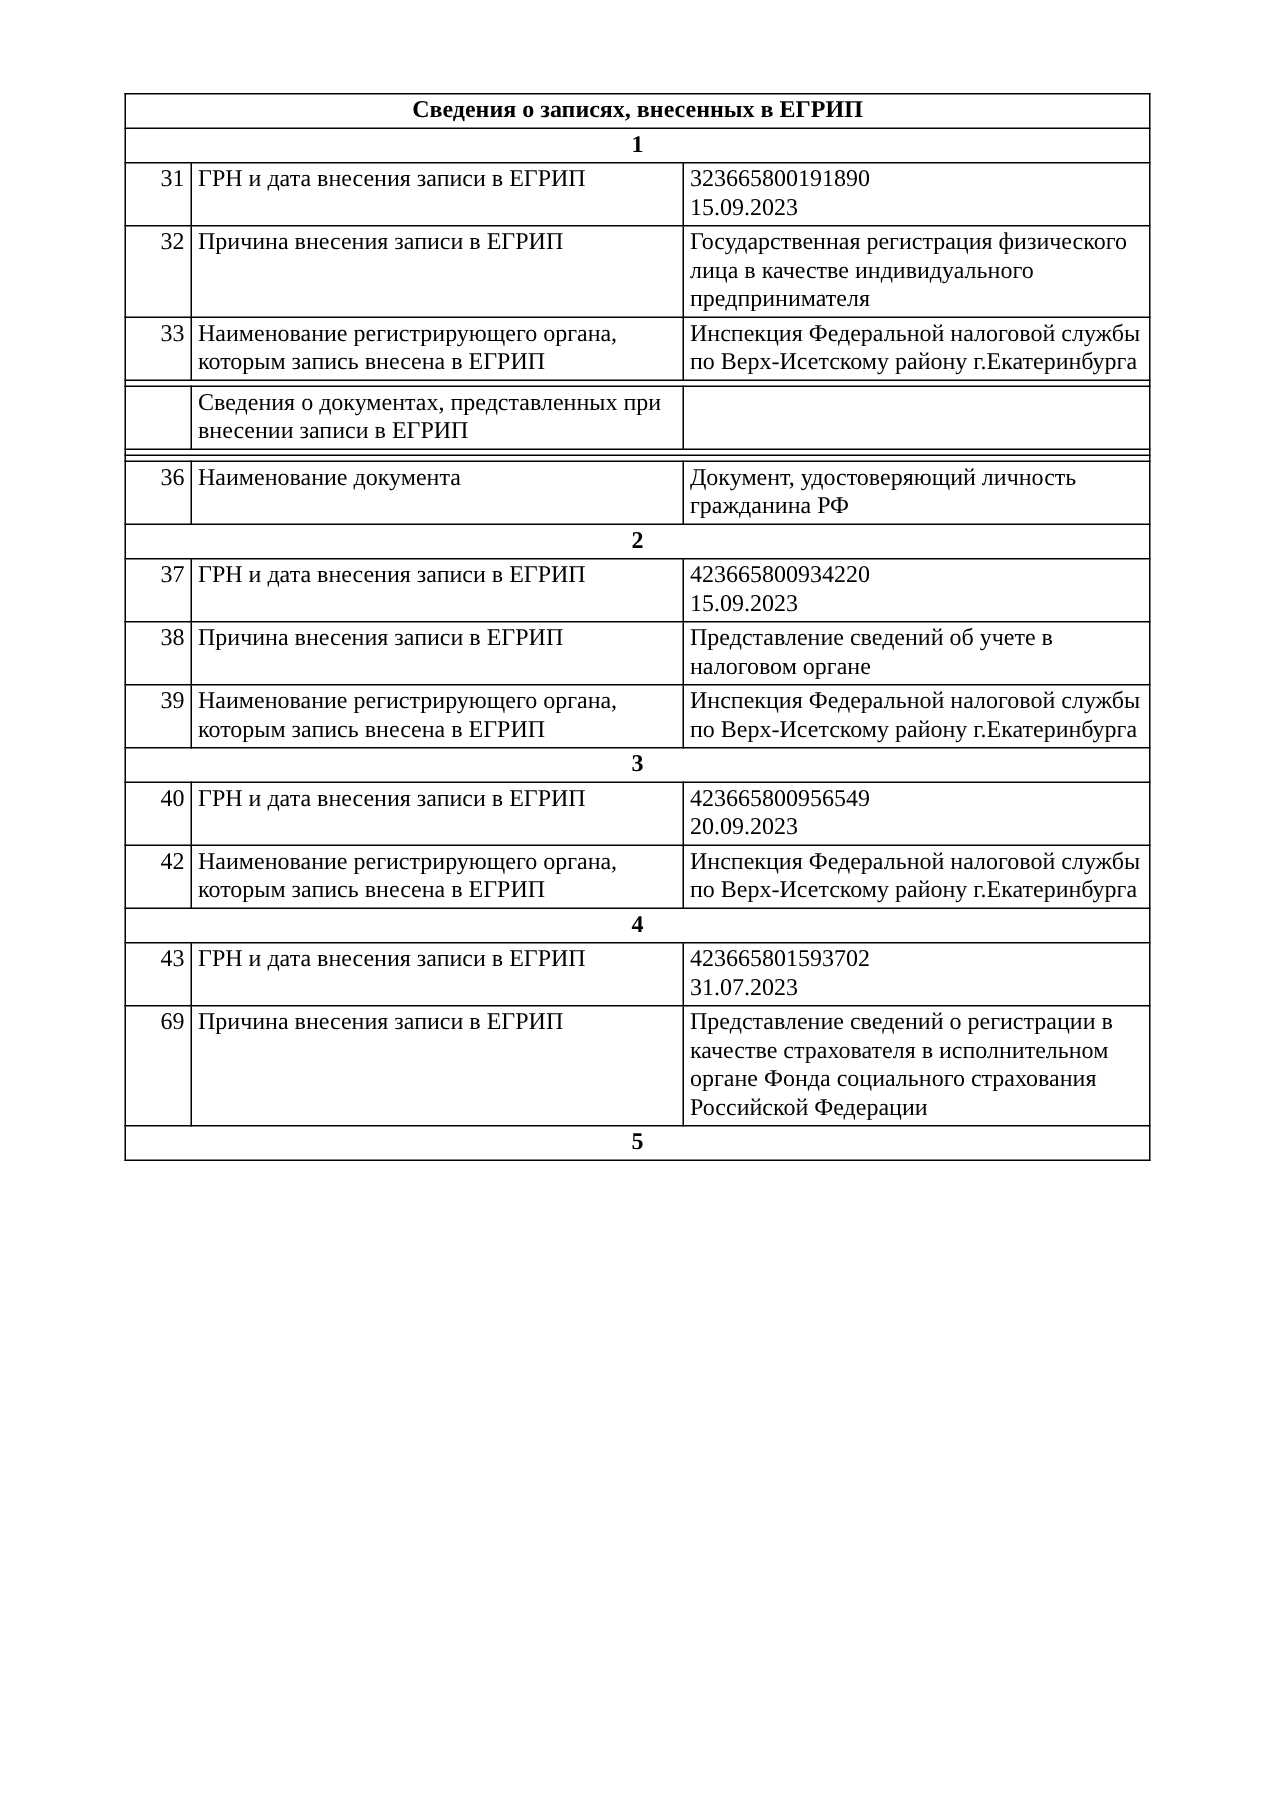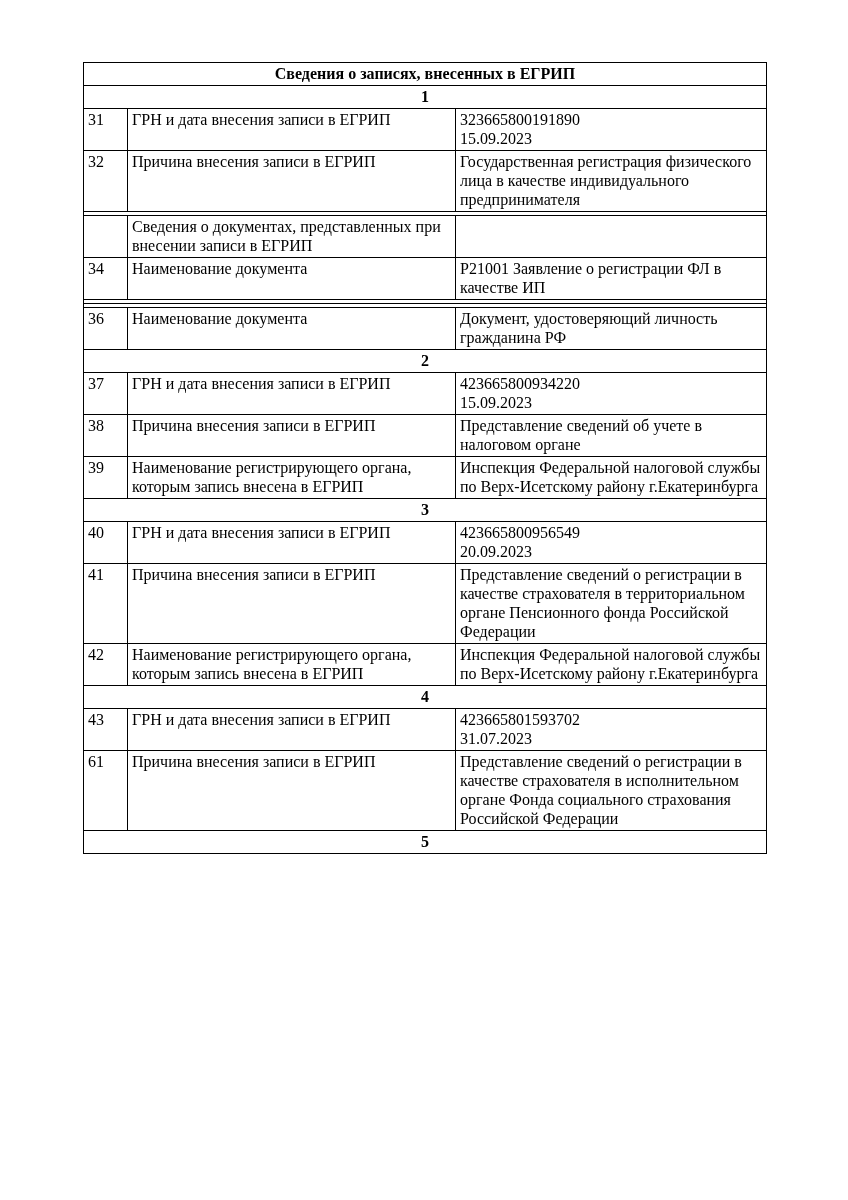--- a/index.html
+++ b/index.html
@@ -39,21 +39,21 @@
     padding-top: 2px;
     padding-bottom: 2px;
   }
   td.section {
     font-weight: bold;
     text-align: center;
     padding-top: 1px;
     padding-bottom: 1px;
   }
   td.num {
-    text-align: left;
+    text-align: right;
   }
   td.label {
     padding-left: 5px;
   }
   td.value {
     white-space: pre-line;
     padding-left: 5px;
   }
   .footer {
     position: absolute;
@@ -93,31 +93,31 @@
           <td class="label">ГРН и дата внесения записи в ЕГРИП</td>
           <td class="value">323665800191890
 15.09.2023</td>
         </tr>
         <tr>
           <td class="num">32</td>
           <td class="label">Причина внесения записи в ЕГРИП</td>
           <td class="value">Государственная регистрация физического лица в качестве индивидуального предпринимателя</td>
         </tr>
         <tr>
+          <td class="num">33</td>
+          <td class="label">Наименование регистрирующего органа, которым запись внесена в ЕГРИП</td>
+          <td class="value">Инспекция Федеральной налоговой службы по Верх-Исетскому району г.Екатеринбурга</td>
+        </tr>
+        <tr>
           <td colspan="3" class="spacer"></td>
         </tr>
         <tr>
           <td class="num"></td>
           <td class="label">Сведения о документах, представленных при внесении записи в ЕГРИП</td>
           <td class="value"></td>
-        </tr>
-        <tr>
-          <td class="num">34</td>
-          <td class="label">Наименование документа</td>
-          <td class="value">Р21001 Заявление о регистрации ФЛ в качестве ИП</td>
         </tr>
         <tr>
           <td colspan="3" class="spacer"></td>
         </tr>
         <tr>
           <td colspan="3" class="spacer"></td>
         </tr>
         <tr>
           <td class="num">36</td>
           <td class="label">Наименование документа</td>
@@ -145,40 +145,35 @@
         <tr>
           <td colspan="3" class="section">3</td>
         </tr>
         <tr>
           <td class="num">40</td>
           <td class="label">ГРН и дата внесения записи в ЕГРИП</td>
           <td class="value">423665800956549
 20.09.2023</td>
         </tr>
         <tr>
-          <td class="num">41</td>
-          <td class="label">Причина внесения записи в ЕГРИП</td>
-          <td class="value">Представление сведений о регистрации в качестве страхователя в территориальном органе Пенсионного фонда Российской Федерации</td>
-        </tr>
-        <tr>
           <td class="num">42</td>
           <td class="label">Наименование регистрирующего органа, которым запись внесена в ЕГРИП</td>
           <td class="value">Инспекция Федеральной налоговой службы по Верх-Исетскому району г.Екатеринбурга</td>
         </tr>
         <tr>
           <td colspan="3" class="section">4</td>
         </tr>
         <tr>
           <td class="num">43</td>
           <td class="label">ГРН и дата внесения записи в ЕГРИП</td>
           <td class="value">423665801593702
 31.07.2023</td>
         </tr>
         <tr>
-          <td class="num">61</td>
+          <td class="num">69</td>
           <td class="label">Причина внесения записи в ЕГРИП</td>
           <td class="value">Представление сведений о регистрации в качестве страхователя в исполнительном органе Фонда социального страхования Российской Федерации</td>
         </tr>
         <tr>
           <td colspan="3" class="section">5</td>
         </tr>
       </tbody>
   </table>
 
   <div class="footer">

